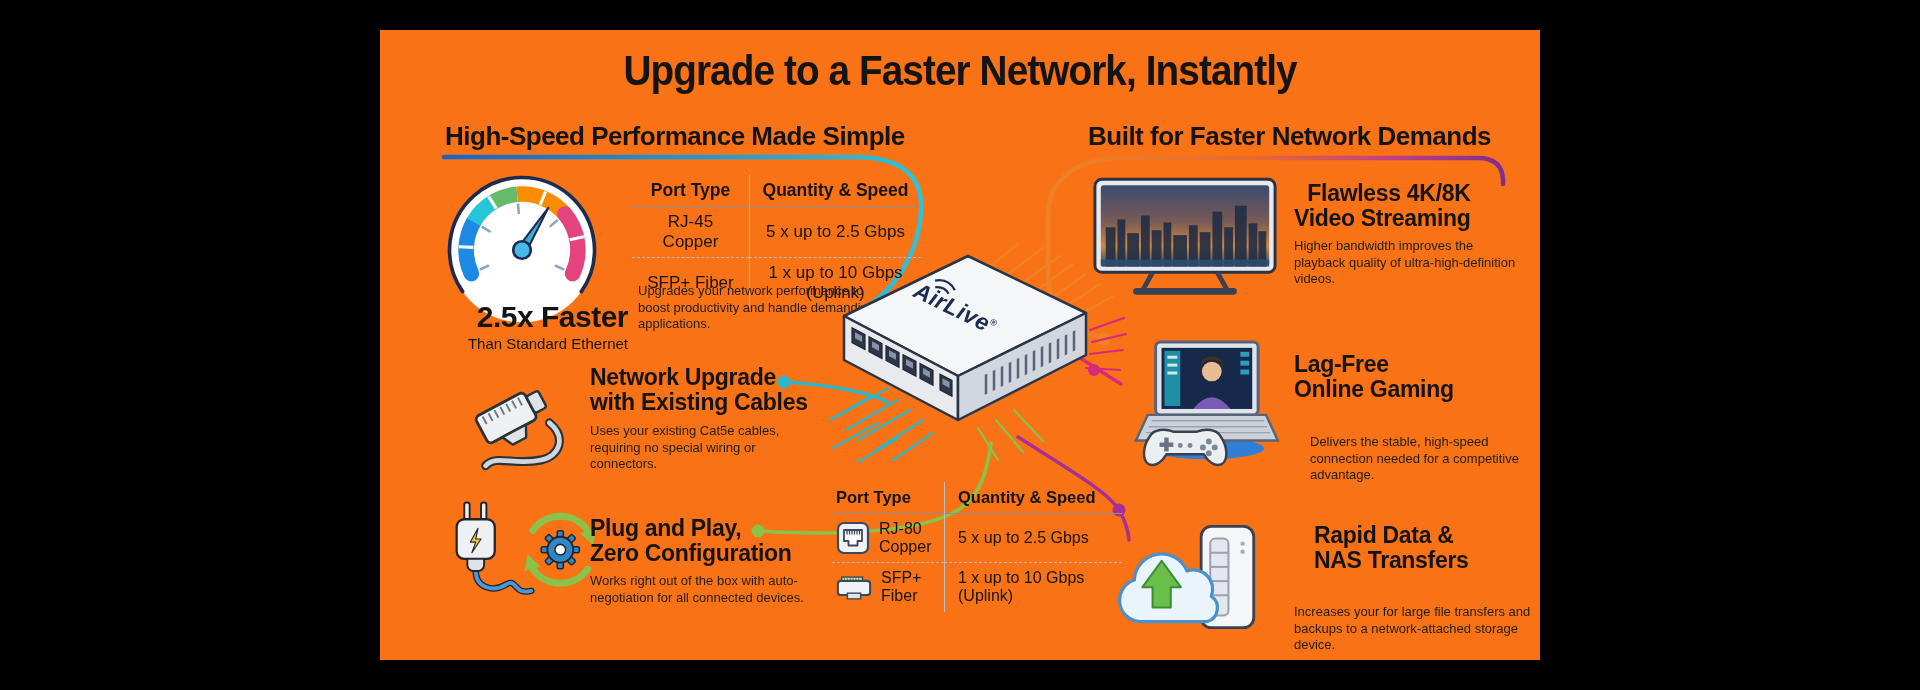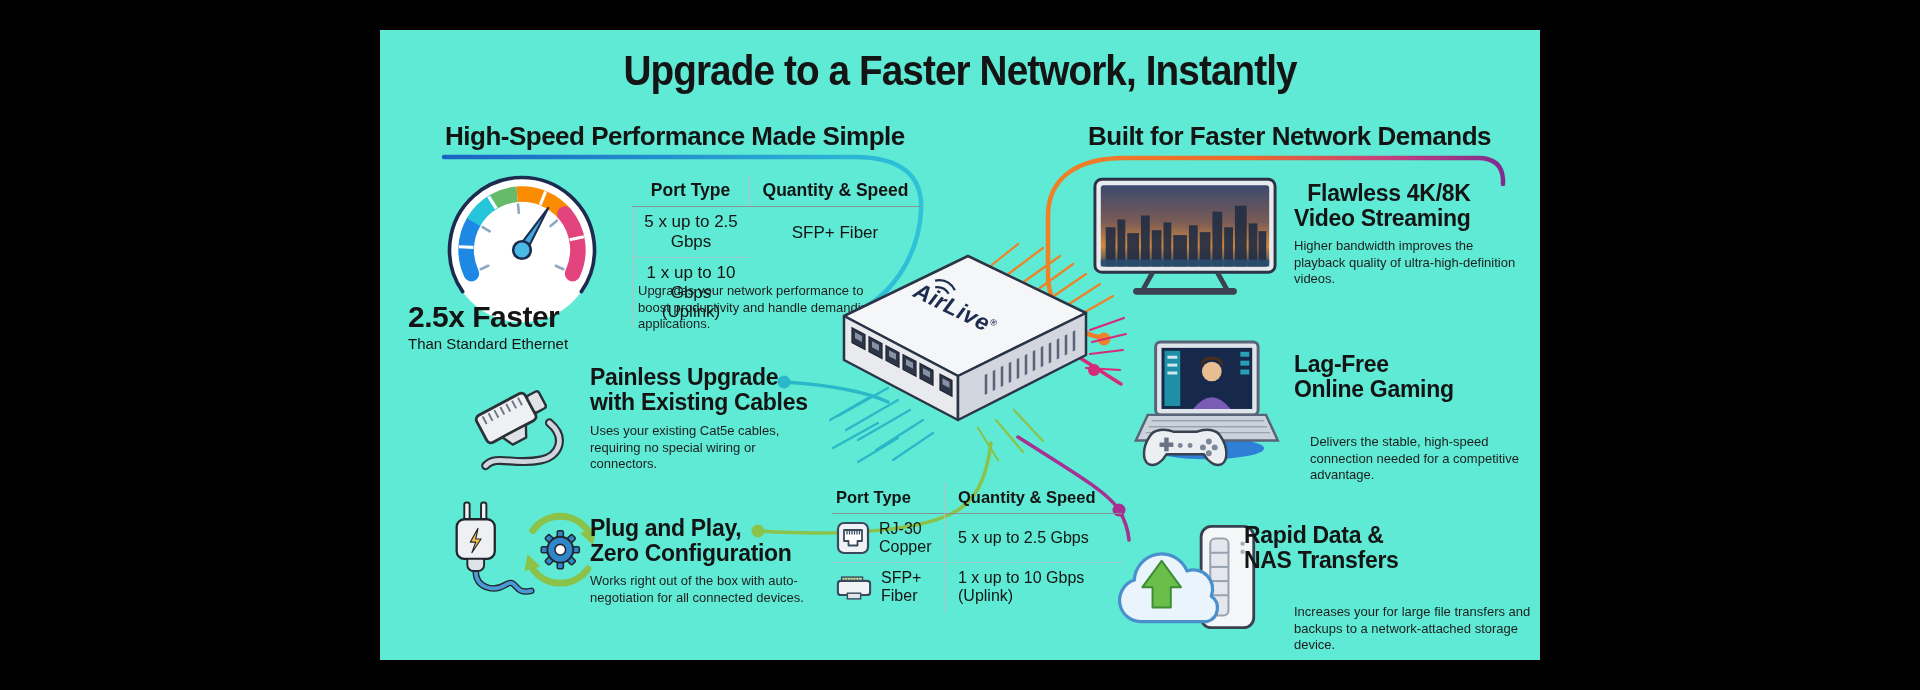--- a/index.html
+++ b/index.html
@@ -1,23 +1,23 @@
 <!DOCTYPE html>
 <html><head>
 <meta charset="utf-8">
 <style>
   html,body{margin:0;padding:0;background:#000;}
   #stage{position:relative;width:1920px;height:690px;background:#000;overflow:hidden;
          font-family:"Liberation Sans",sans-serif;color:#141414;}
-  #card{position:absolute;left:380px;top:30px;width:1160px;height:630px;background:#5eead4;}
+  #card{position:absolute;left:380px;top:30px;width:1160px;height:630px;background:#f97316;}
   .abs{position:absolute;}
   .title{width:100%;text-align:center;top:16px;font-size:43px;font-weight:bold;letter-spacing:-1px;}
   .title span{display:inline-block;transform:scaleX(.9);transform-origin:center;}
   .colhead{font-size:26px;font-weight:bold;letter-spacing:-.5px;white-space:nowrap;}
-  .gaugeval{text-align:left;}
+  .gaugeval{text-align:right;}
   .gaugeval .v{font-size:30px;font-weight:bold;letter-spacing:-.5px;}
   .gaugeval .c{font-size:15px;margin-top:1px;}
   .feat-h{font-size:23px;font-weight:bold;line-height:1.07;letter-spacing:-.3px;white-space:nowrap;}
   .feat-b{font-size:13px;line-height:1.27;color:#1e1e1e;}
   
   .spec{display:grid;font-size:17px;}
   .spec .hd{font-weight:bold;font-size:17.5px;}
   .spec>div{padding:5px 8px;display:flex;align-items:center;justify-content:center;text-align:center;}
   .spec .c2{border-left:1.5px solid #b9bdc4;}
   .spec .hr{border-bottom:1.5px solid #8a8f98;}
@@ -97,20 +97,21 @@
     <circle cx="85" cy="80" r="8.5" fill="#49b9e5" stroke="#1d2b4f" stroke-width="2.5"></circle>
   </svg>
   <div class="abs gaugeval" style="left:28px;top:270px;width:220px;">
     <div class="v">2.5x Faster</div>
     <div class="c">Than Standard Ethernet</div>
   </div>
 
   <div class="abs spec" style="left:252px;top:145px;grid-template-columns:117px 172px;">
     <div class="hd hr">Port Type</div>
     <div class="hd hr c2">Quantity &amp; Speed</div>
+    <div class="dr">RJ-45 Copper</div>
     <div class="dr c2">5 x up to 2.5 Gbps</div>
     <div>SFP+ Fiber</div>
     <div class="c2 two">
       <span>1 x up to 10 Gbps</span>
       <span>(Uplink)</span>
     </div>
   </div>
   <div class="abs feat-b" style="left:258px;top:253px;width:250px;">Upgrades your network performance to boost productivity and handle demanding applications.</div>
 
   <svg class="abs" style="left:76px;top:350px;" width="126" height="100" viewBox="0 0 130 105">
@@ -125,21 +126,21 @@
             <line x1="51" y1="25" x2="51" y2="34"></line>
         <line x1="58" y1="25" x2="58" y2="34"></line>
             <line x1="65" y1="25" x2="65" y2="34"></line>
             <line x1="72" y1="25" x2="72" y2="34"></line>
       </g>
       <polygon points="38,54 66,54 60,66 44,66" fill="#dfe3e8" stroke="#2b3138" stroke-width="2.5" stroke-linejoin="round"></polygon>
       <rect x="80" y="28" width="14" height="20" rx="3" fill="#dfe3e8" stroke="#2b3138" stroke-width="2.5"></rect>
     </g>
   </svg>
   <div class="abs feat-h" style="left:210px;top:335px;">
-    <span style="display:block">Painless Upgrade</span>
+    <span style="display:block">Network Upgrade</span>
     <span style="display:block">with Existing Cables</span>
   </div>
   <div class="abs feat-b" style="left:210px;top:393px;width:234px;">Uses your existing Cat5e cables, requiring no special wiring or connectors.</div>
 
   <svg class="abs" style="left:66px;top:462px;" width="160" height="120" viewBox="0 0 210 150">
     <path d="M 39,100 C 39,122 62,128 78,118 C 94,108 88,132 112,126" fill="none" stroke="#22262c" stroke-width="8.5" stroke-linecap="round"></path>
     <path d="M 39,100 C 39,122 62,128 78,118 C 94,108 88,132 112,126" fill="none" stroke="#4a9ad8" stroke-width="5" stroke-linecap="round"></path>
     <rect x="24" y="10" width="7" height="24" rx="3" fill="#eef0f3" stroke="#22262c" stroke-width="2.5"></rect>
     <rect x="46" y="10" width="7" height="24" rx="3" fill="#eef0f3" stroke="#22262c" stroke-width="2.5"></rect>
     <rect x="14" y="32" width="50" height="52" rx="10" fill="#eef0f3" stroke="#22262c" stroke-width="3"></rect>
@@ -251,21 +252,21 @@
         <g stroke="#3a4a5e" stroke-width="1.3">
           <line x1="11" y1="9.5" x2="11" y2="13.5"></line>
               <line x1="13.5" y1="9.5" x2="13.5" y2="13.5"></line>
           <line x1="16" y1="9.5" x2="16" y2="13.5"></line>
               <line x1="18.5" y1="9.5" x2="18.5" y2="13.5"></line>
           <line x1="21" y1="9.5" x2="21" y2="13.5"></line>
               <line x1="23.5" y1="9.5" x2="23.5" y2="13.5"></line>
         </g>
       </svg>
       <span class="portlbl">
-            <span style="display:block">RJ-30</span>
+            <span style="display:block">RJ-80</span>
             <span style="display:block">Copper</span>
           </span>
     </div>
     <div class="dr c2">5 x up to 2.5 Gbps</div>
     <div class="portcell">
       <svg width="36" height="27" viewBox="0 0 38 28">
         <rect x="6" y="3" width="22" height="7" fill="#cde3a8" stroke="#3a4a5e" stroke-width="1.5"></rect>
         <g stroke="#6f8f4f" stroke-width="1">
           <line x1="9" y1="4" x2="9" y2="9"></line>
               <line x1="12" y1="4" x2="12" y2="9"></line>
@@ -375,20 +376,20 @@
       <line x1="105" y1="54" x2="123" y2="54"></line>
           <line x1="105" y1="68" x2="123" y2="68"></line>
       <line x1="105" y1="82" x2="123" y2="82"></line>
           <line x1="105" y1="96" x2="123" y2="96"></line>
     </g>
     <circle cx="137" cy="45" r="2.2" fill="#9fb0c0"></circle>
         <circle cx="137" cy="53" r="2.2" fill="#9fb0c0"></circle>
     <path d="M 36,122 a 21,21 0 0 1 -6,-41 a 27,27 0 0 1 52,-9 a 19,19 0 0 1 24,25 a 14,14 0 0 1 -4,25 z" fill="#e9f4fc" stroke="#4a90cd" stroke-width="3.2" stroke-linejoin="round"></path>
     <polygon points="48,108 48,88 38,88 57,62 76,88 66,88 66,108" fill="#6abf4b" stroke="#3f8d33" stroke-width="2" stroke-linejoin="round"></polygon>
   </svg>
-  <div class="abs feat-h" style="left:864px;top:493px;">
+  <div class="abs feat-h" style="left:934px;top:493px;">
     <span style="display:block">Rapid Data &amp;</span>
     <span style="display:block">NAS Transfers</span>
   </div>
   <div class="abs feat-b" style="left:914px;top:574px;width:238px;">Increases your for large file transfers and backups to a network-attached storage device.</div>
 
  </div>
 </div>
 
 </body></html>

